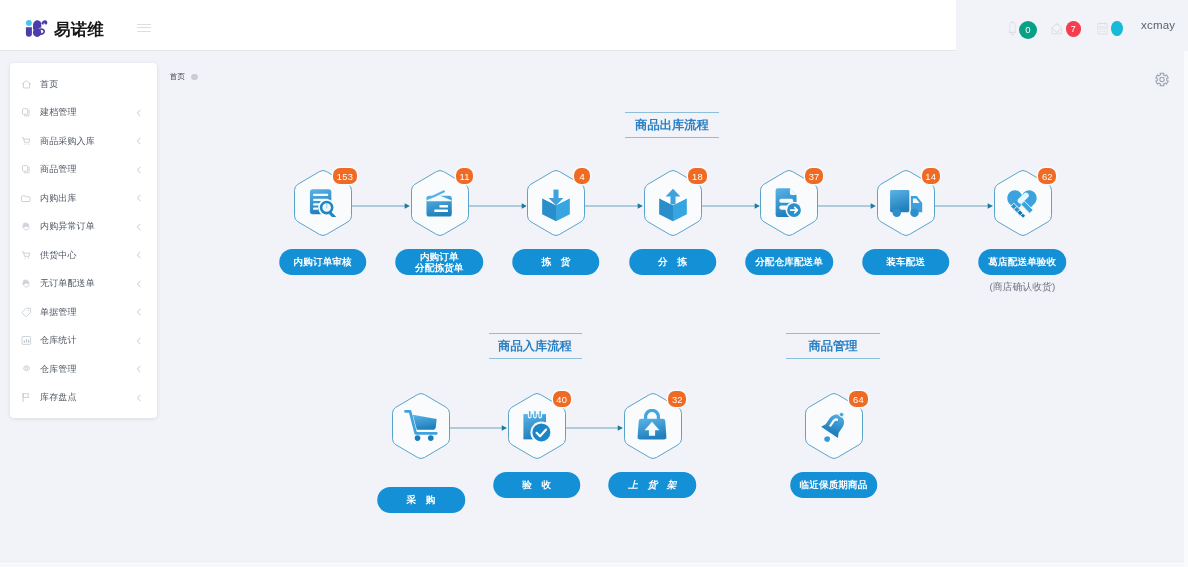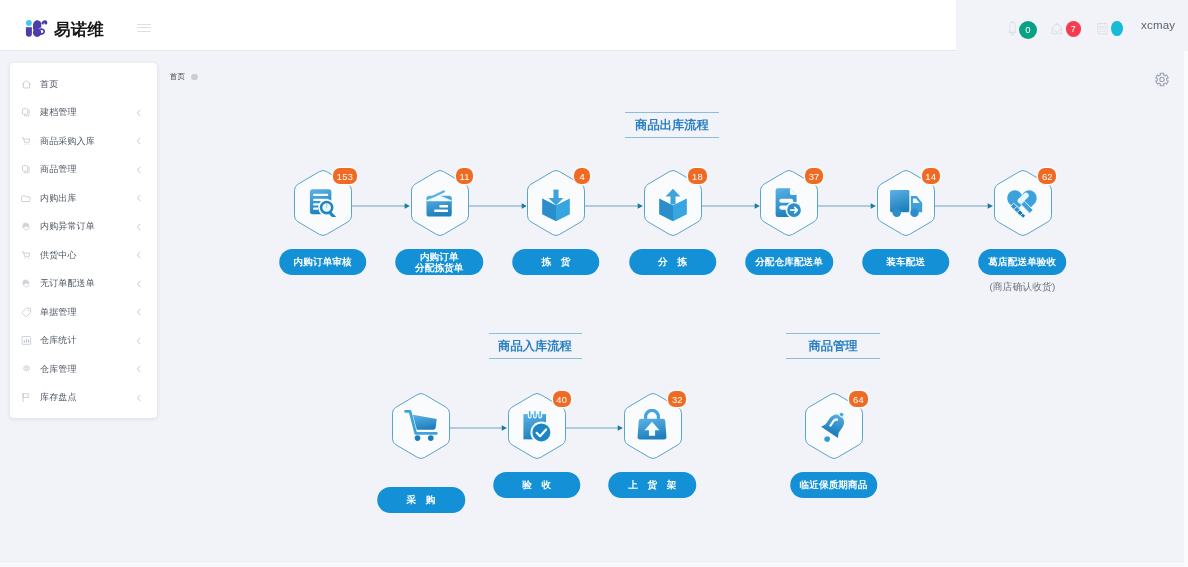--- a/index.html
+++ b/index.html
@@ -578,21 +578,21 @@
               </linearGradient>
             </defs>
             <path d="M7.4 9.2V6.8a5.6 5.6 0 0 1 11.2 0v2.4" fill="none" stroke="#43a5dd" stroke-width="2.8"></path>
             <path d="M3.6 8.6h18.8a2.2 2.2 0 0 1 2.2 2l1 13.6a2.2 2.2 0 0 1-2.2 2.4H2.6a2.2 2.2 0 0 1-2.2-2.4l1-13.6a2.2 2.2 0 0 1 2.2-2z" fill="url(#bg12)"></path>
             <path d="M13 11.2l6.6 7.4h-3.9v4.8h-5.4v-4.8H6.4z" fill="#f4fbff"></path>
           </svg>
         </span>
         <span class="nbadge">32</span>
       </div>
     </div>
-    <div class="pill" style="left: 495.35px; top: 421px;">上  货  架</div>
+    <div class="pill" style="left: 495.35px; top: 421px; font-style: italic;">上  货  架</div>
     <div class="sec-title" style="left: 629px; top: 282px; width: 94px;">商品管理</div>
     <div class="node" style="left: 636.5px; top: 340.6px;">
       <div class="hexwrap">
         <svg class="hexframe" width="58" height="68" viewBox="0 0 58 68">
           <path d="M25.05 2.03 Q28.50 0.00 31.95 2.03L53.55 14.72 Q57.00 16.75 57.00 20.75L57.00 46.25 Q57.00 50.25 53.55 52.28L31.95 64.97 Q28.50 67.00 25.05 64.97L3.45 52.28 Q0.00 50.25 0.00 46.25L0.00 20.75 Q0.00 16.75 3.45 14.72Z" transform="translate(0.5,0.5)" fill="#fafbfd" stroke="#5aa3c9" stroke-width="1" stroke-linejoin="round"></path>
         </svg>
         <span class="nodeicon" style="transform:translate(0px,1px)">
           <svg width="33" height="33" viewBox="0 0 26 28">
             <defs>
               <linearGradient id="bg20" x1="0" y1="0" x2="0.3" y2="1">

